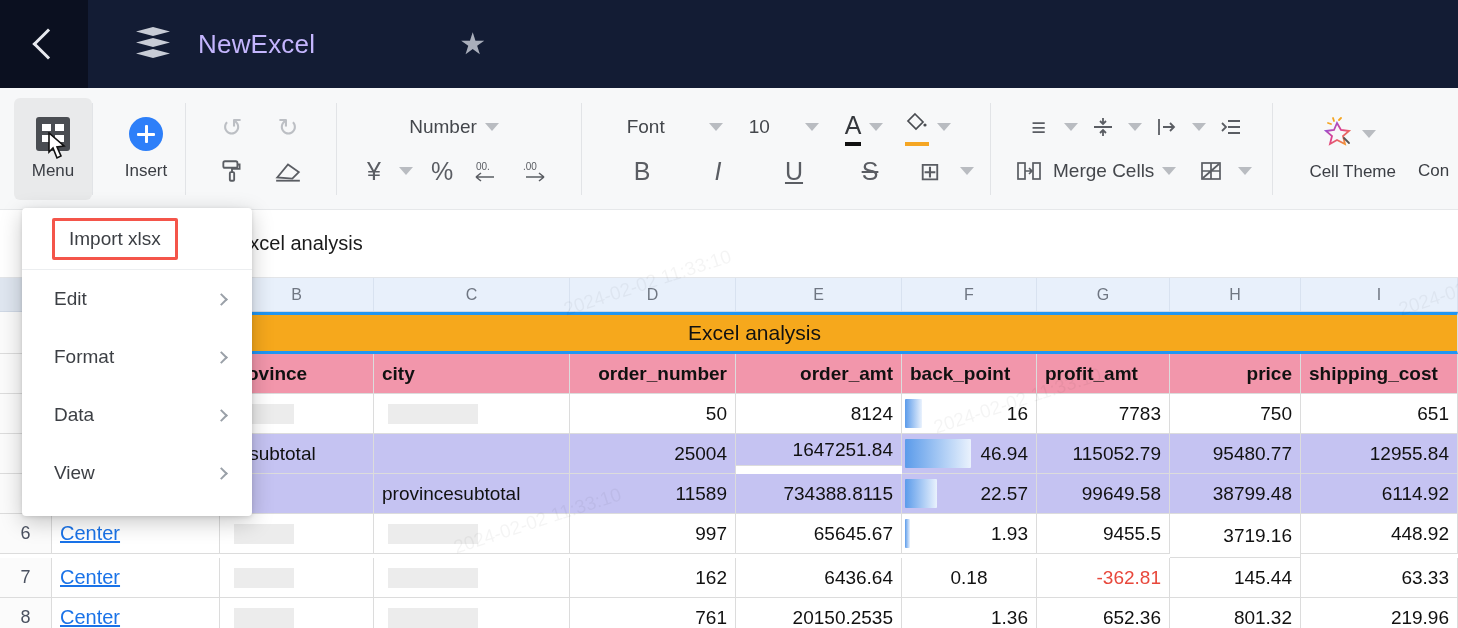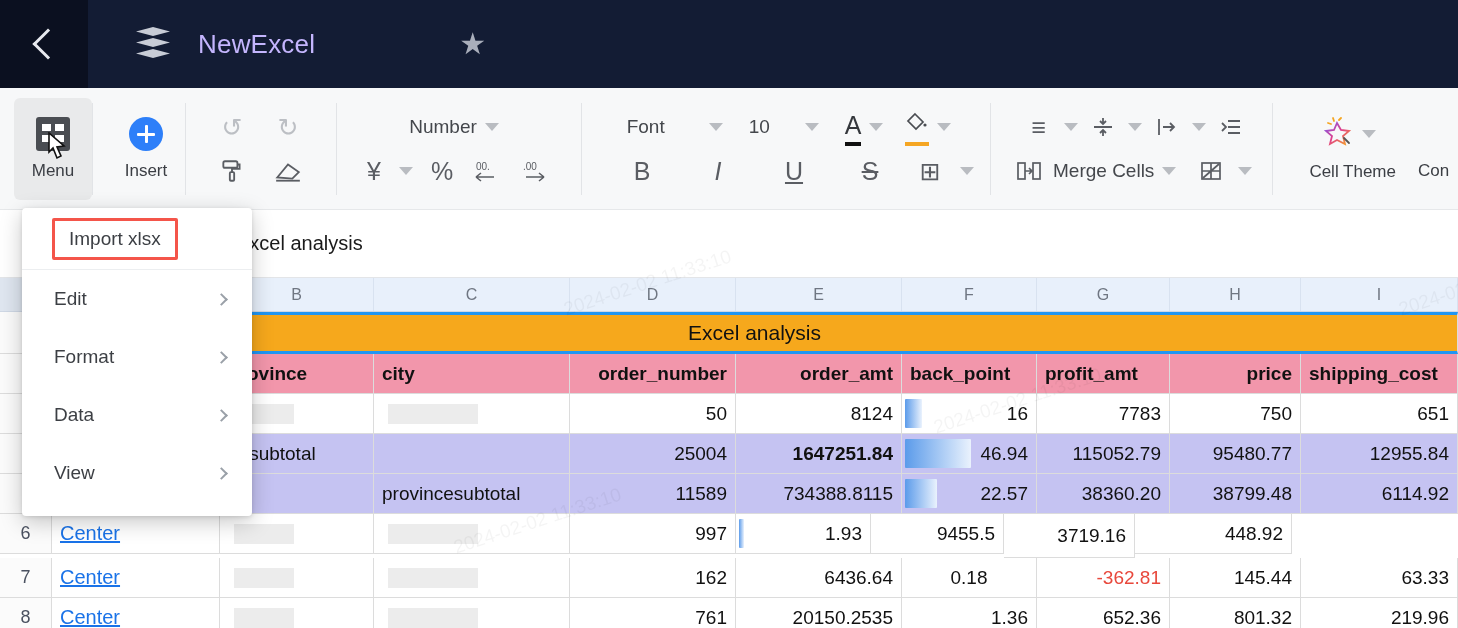--- a/index.html
+++ b/index.html
@@ -435,21 +435,21 @@
           <div class="cell l purple" style="width: 168px; height: 40px;"></div>
           <div class="cell l purple" style="width: 154px; height: 40px;">
             <span>easubtotal</span>
           </div>
           <div class="cell l purple" style="width: 196px; height: 40px;">
             <span></span>
           </div>
           <div class="cell r purple" style="width: 166px; height: 40px;">
             <span>25004</span>
           </div>
-          <div class="cell r purple" style="width: 166px; height: 40px; font-weight: bold;">
+          <div class="cell r purple" style="width: 166px; height: 32px;">
             <span>1647251.84</span>
           </div>
           <div class="cell r bar-cell purple" style="width: 135px; height: 40px;">
             <div class="bar" style="width: 49.35%;"></div>
             <span>46.94</span>
           </div>
           <div class="cell r purple" style="width: 133px; height: 40px;">
             <span>115052.79</span>
           </div>
           <div class="cell r purple" style="width: 131px; height: 40px;">
@@ -472,21 +472,21 @@
             <span>11589</span>
           </div>
           <div class="cell r purple" style="width: 166px; height: 40px;">
             <span>734388.8115</span>
           </div>
           <div class="cell r bar-cell purple" style="width: 135px; height: 40px;">
             <div class="bar" style="width: 24.15%;"></div>
             <span>22.57</span>
           </div>
           <div class="cell r purple" style="width: 133px; height: 40px;">
-            <span>38360.20</span>
+            <span>99649.58</span>
           </div>
           <div class="cell r purple" style="width: 131px; height: 40px;">
             <span>38799.48</span>
           </div>
           <div class="cell r purple" style="width: 157px; height: 40px;">
             <span>6114.92</span>
           </div>
         </div>
         <div class="grid-row">
           <div class="cell rowhdr" style="width: 52px; height: 40px;">6</div>
@@ -495,20 +495,23 @@
           </div>
           <div class="cell l" style="width: 154px; height: 40px; justify-content: flex-start; padding-left: 14px;">
             <span class="blank-chip" style="display: block; width: 60px; margin-right: auto;"></span>
           </div>
           <div class="cell l" style="width: 196px; height: 40px; justify-content: flex-start; padding-left: 14px;">
             <span class="blank-chip" style="display: block; width: 90px; margin-right: auto;"></span>
           </div>
           <div class="cell r" style="width: 166px; height: 40px;">
             <span>997</span>
           </div>
+          <div class="cell r" style="width: 166px; height: 40px;">
+            <span>65645.67</span>
+          </div>
           <div class="cell r bar-cell" style="width: 135px; height: 40px;">
             <div class="bar" style="width: 4%;"></div>
             <span>1.93</span>
           </div>
           <div class="cell r" style="width: 133px; height: 40px;">
             <span>9455.5</span>
           </div>
           <div class="cell r" style="width: 131px; height: 44px;">
             <span>3719.16</span>
           </div>

